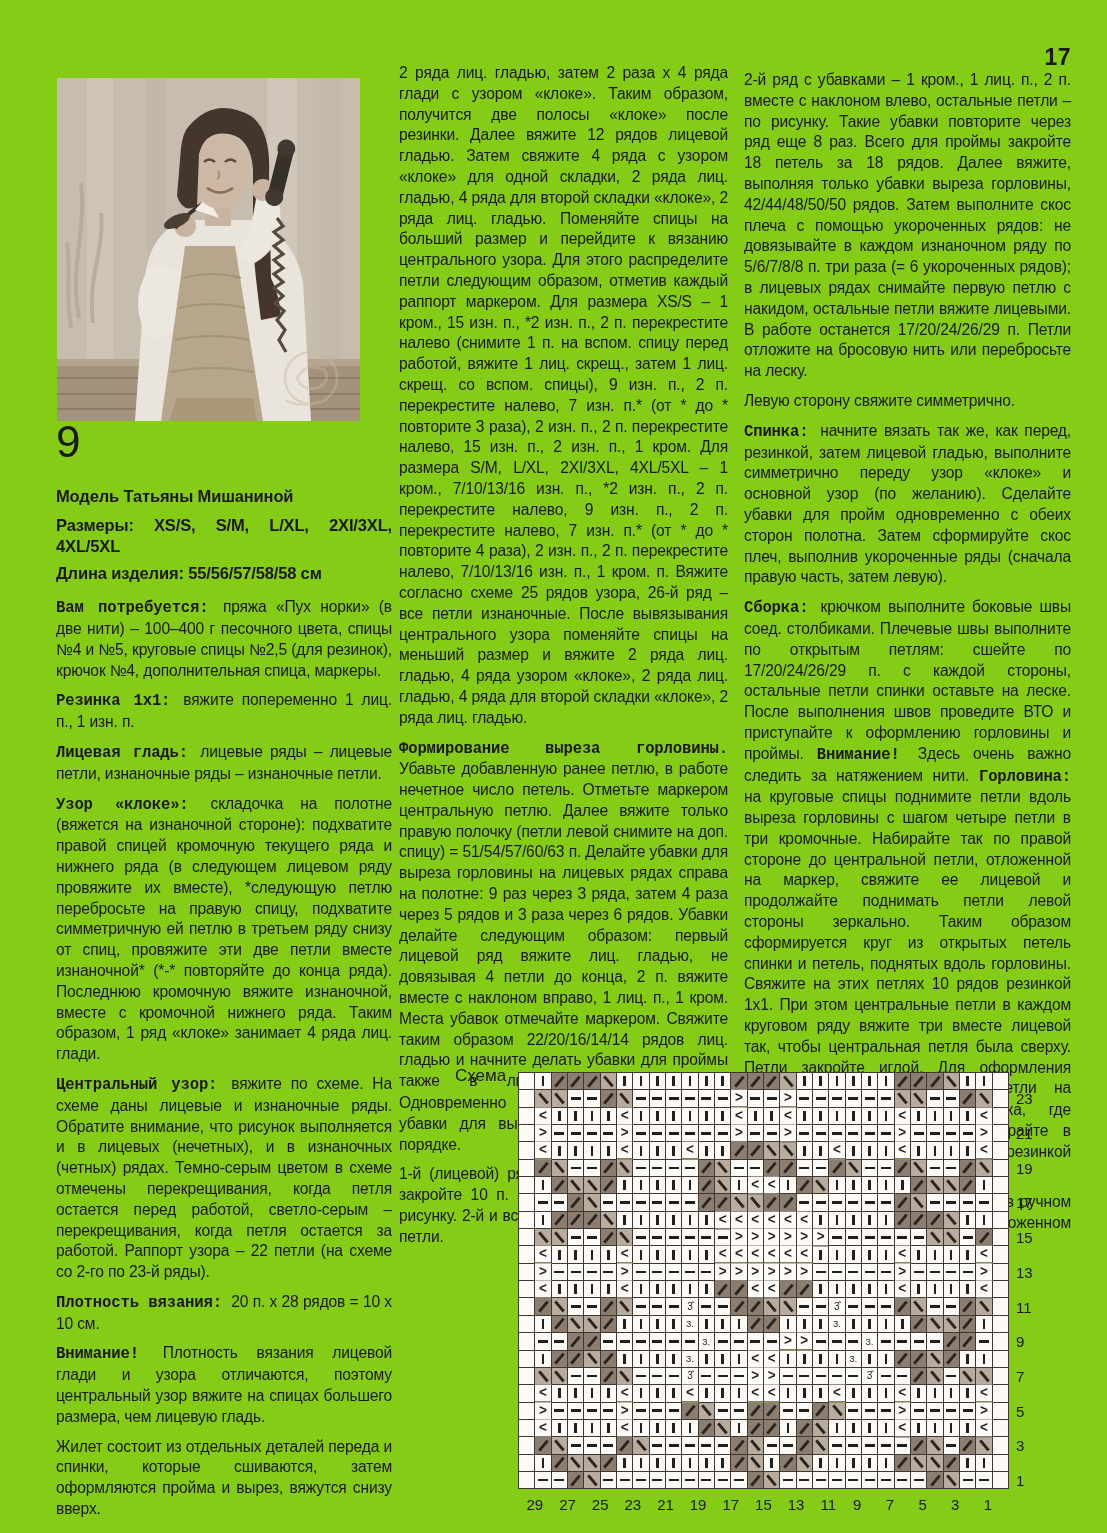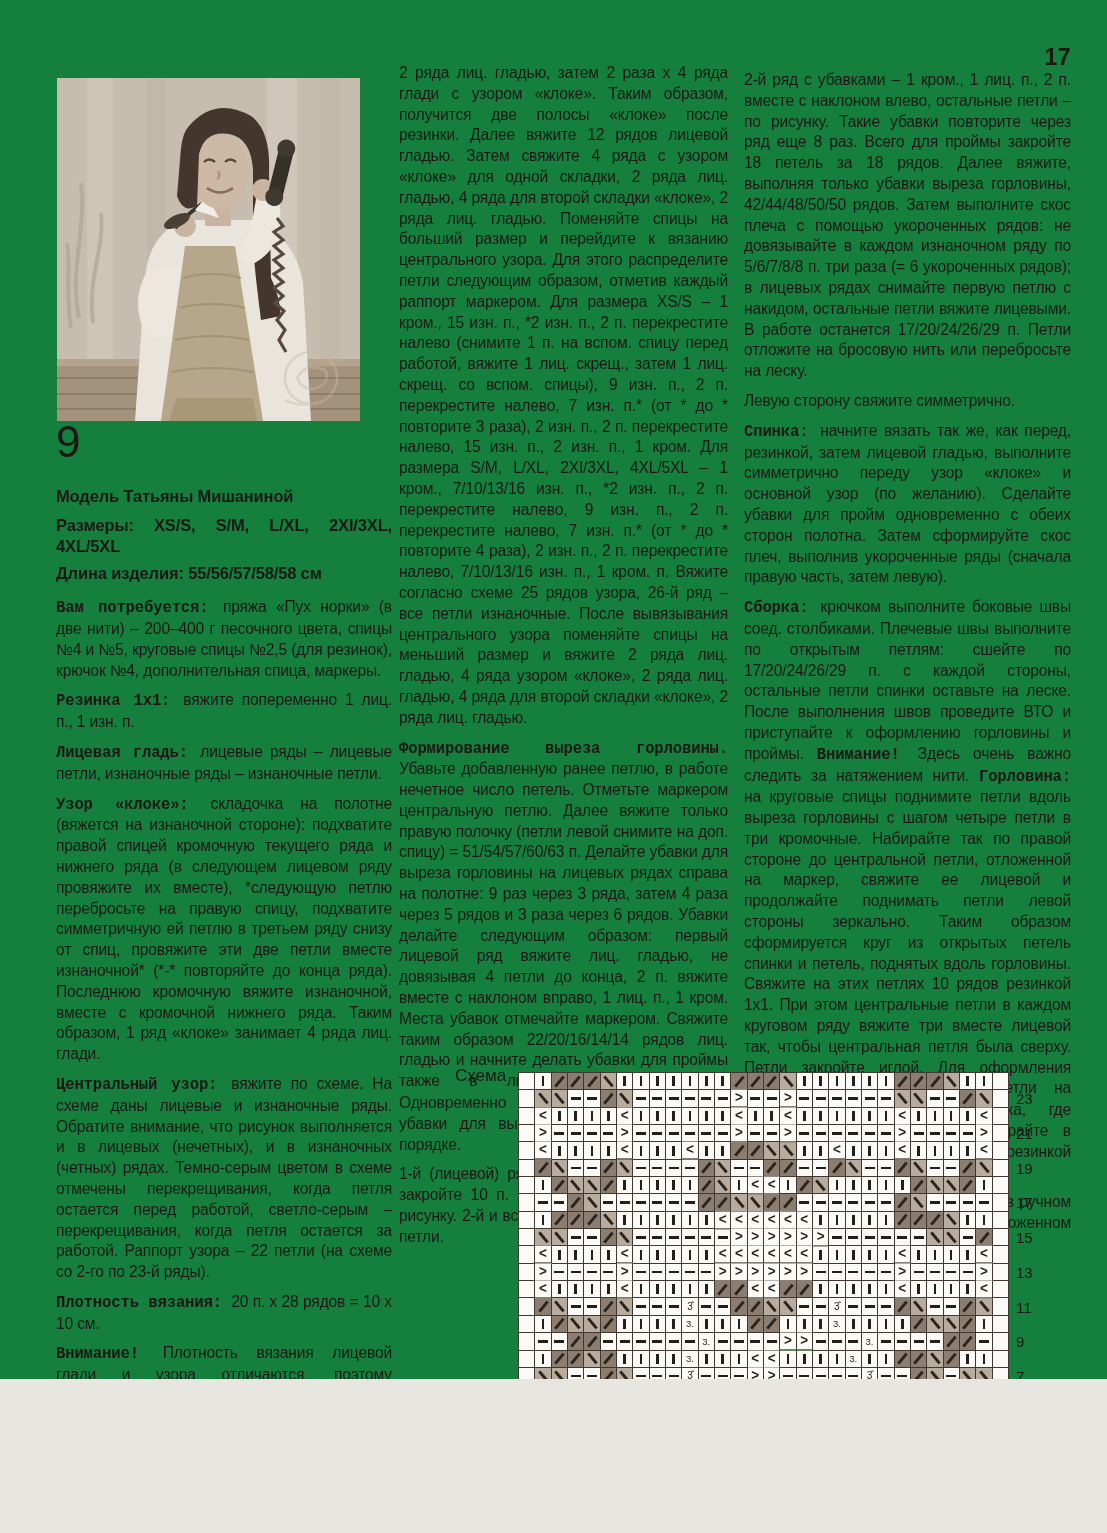--- a/index.html
+++ b/index.html
@@ -1,18 +1,18 @@
 <!DOCTYPE html>
 <html><head>
 <meta charset="utf-8">
 <style>
   html,body{margin:0;padding:0;background:#e8e6e1;}
   .page{
-    position:relative;width:1107px;height:1379px;margin:0 auto;
-    background:#15803d;color:#1c1815;overflow:hidden;
+    position:relative;width:1107px;height:1533px;margin:0 auto;
+    background:#84cc16;color:#1c1815;overflow:hidden;
     font-family:"Liberation Sans","DejaVu Sans",sans-serif;
   }
   .pagenum{position:absolute;top:44px;right:36px;font-size:23px;font-weight:bold;letter-spacing:.5px;}
   .photo{position:absolute;left:57px;top:78px;width:303px;height:343px;display:block;}
   .col{position:absolute;text-align:justify;font-size:15.6px;line-height:20.8px;letter-spacing:-0.15px;}
   .col p{margin:0 0 9px 0;}
   .col .b{font-weight:bold;font-family:Liberation Mono, monospace;}
   .col-left{left:56px;top:420px;width:336px;}
   .col-mid{left:399px;top:63px;width:329px;}
   .col-right{left:744px;top:70px;width:327px;}
@@ -39,21 +39,21 @@
   .c-dark{background:#8b7e70;}
   .c-light{background:#b8ac9e;}
   .bar-v{width:2.6px;height:10px;background:#241f1a;}
   .bar-h{width:10px;height:2.6px;background:#241f1a;}
   .diag-a{width:2.6px;height:13px;background:#2a241e;transform:rotate(40deg);}
   .diag-b{width:2.6px;height:13px;background:#2a241e;transform:rotate(-40deg);}
   .c-lt,.c-gt{font-size:13.5px;font-weight:bold;transform:scaleY(1.05);}
   .c-n3{font-size:9.5px;}
   .c-up{font-size:10px;}
   .row-label{position:absolute;left:498px;width:28px;font-size:15px;text-align:left;}
-  .col-label{position:absolute;top:424px;width:32px;font-size:15px;text-align:center;margin-left:40px;}
+  .col-label{position:absolute;top:424px;width:32px;font-size:15px;}
 </style>
 </head>
 <body>
 
 <div class="page">
 
   <div class="pagenum">17</div>
 
   <svg class="photo" viewBox="0 0 303 343" xmlns="http://www.w3.org/2000/svg">
     <rect x="0" y="0" width="303" height="343" fill="#c7bdaf"></rect>
@@ -102,21 +102,21 @@
     </g>
   </svg>
 
   <div class="col col-left">
     <div class="artnum">9</div>
     <div class="model">Модель Татьяны Мишаниной</div>
     <div class="meta">Размеры: XS/S, S/M, L/XL, 2XI/3XL, 4XL/5XL</div>
     <div class="meta">Длина изделия: 55/56/57/58/58 см</div>
     <div class="hdr-gap"></div>
     <div>
-        <p><span class="b">Вам потребуется: </span><span>пряжа «Пух норки» (в две нити) – 200–400 г песочного цвета, спицы №4 и №5, круговые спицы №2,5 (для резинок), крючок №4, дополнительная спица, маркеры.</span></p>
+        <p><span class="b">Вам потребуется: </span><span>пряжа «Пух норки» (в две нити) – 100–400 г песочного цвета, спицы №4 и №5, круговые спицы №2,5 (для резинок), крючок №4, дополнительная спица, маркеры.</span></p>
         <p><span class="b">Резинка 1х1: </span><span>вяжите попеременно 1 лиц. п., 1 изн. п.</span></p>
         <p><span class="b">Лицевая гладь: </span><span>лицевые ряды – лицевые петли, изнаночные ряды – изнаночные петли.</span></p>
         <p><span class="b">Узор «клоке»: </span><span>складочка на полотне (вяжется на изнаночной стороне): подхватите правой спицей кромочную текущего ряда и нижнего ряда (в следующем лицевом ряду провяжите их вместе), *следующую петлю перебросьте на правую спицу, подхватите симметричную ей петлю в третьем ряду снизу от спиц, провяжите эти две петли вместе изнаночной* (*-* повторяйте до конца ряда). Последнюю кромочную вяжите изнаночной, вместе с кромочной нижнего ряда. Таким образом, 1 ряд «клоке» занимает 4 ряда лиц. глади.</span></p>
         <p><span class="b">Центральный узор: </span><span>вяжите по схеме. На схеме даны лицевые и изнаночные ряды. Обратите внимание, что рисунок выполняется и в лицевых (нечетных), и в изнаночных (четных) рядах. Темно-серым цветом в схеме отмечены перекрещивания, когда петля остается перед работой, светло-серым – перекрещивания, когда петля остается за работой. Раппорт узора – 22 петли (на схеме со 2-го по 23-й ряды).</span></p>
         <p><span class="b">Плотность вязания: </span><span>20 п. х 28 рядов = 10 х 10 см.</span></p>
         <p><span class="b">Внимание! </span><span>Плотность вязания лицевой глади и узора отличаются, поэтому центральный узор вяжите на спицах большего размера, чем лицевую гладь.</span></p>
         <p><span>Жилет состоит из отдельных деталей переда и спинки, которые сшиваются, затем оформляются пройма и вырез, вяжутся снизу вверх.</span></p>
       </div>
   </div>
 

